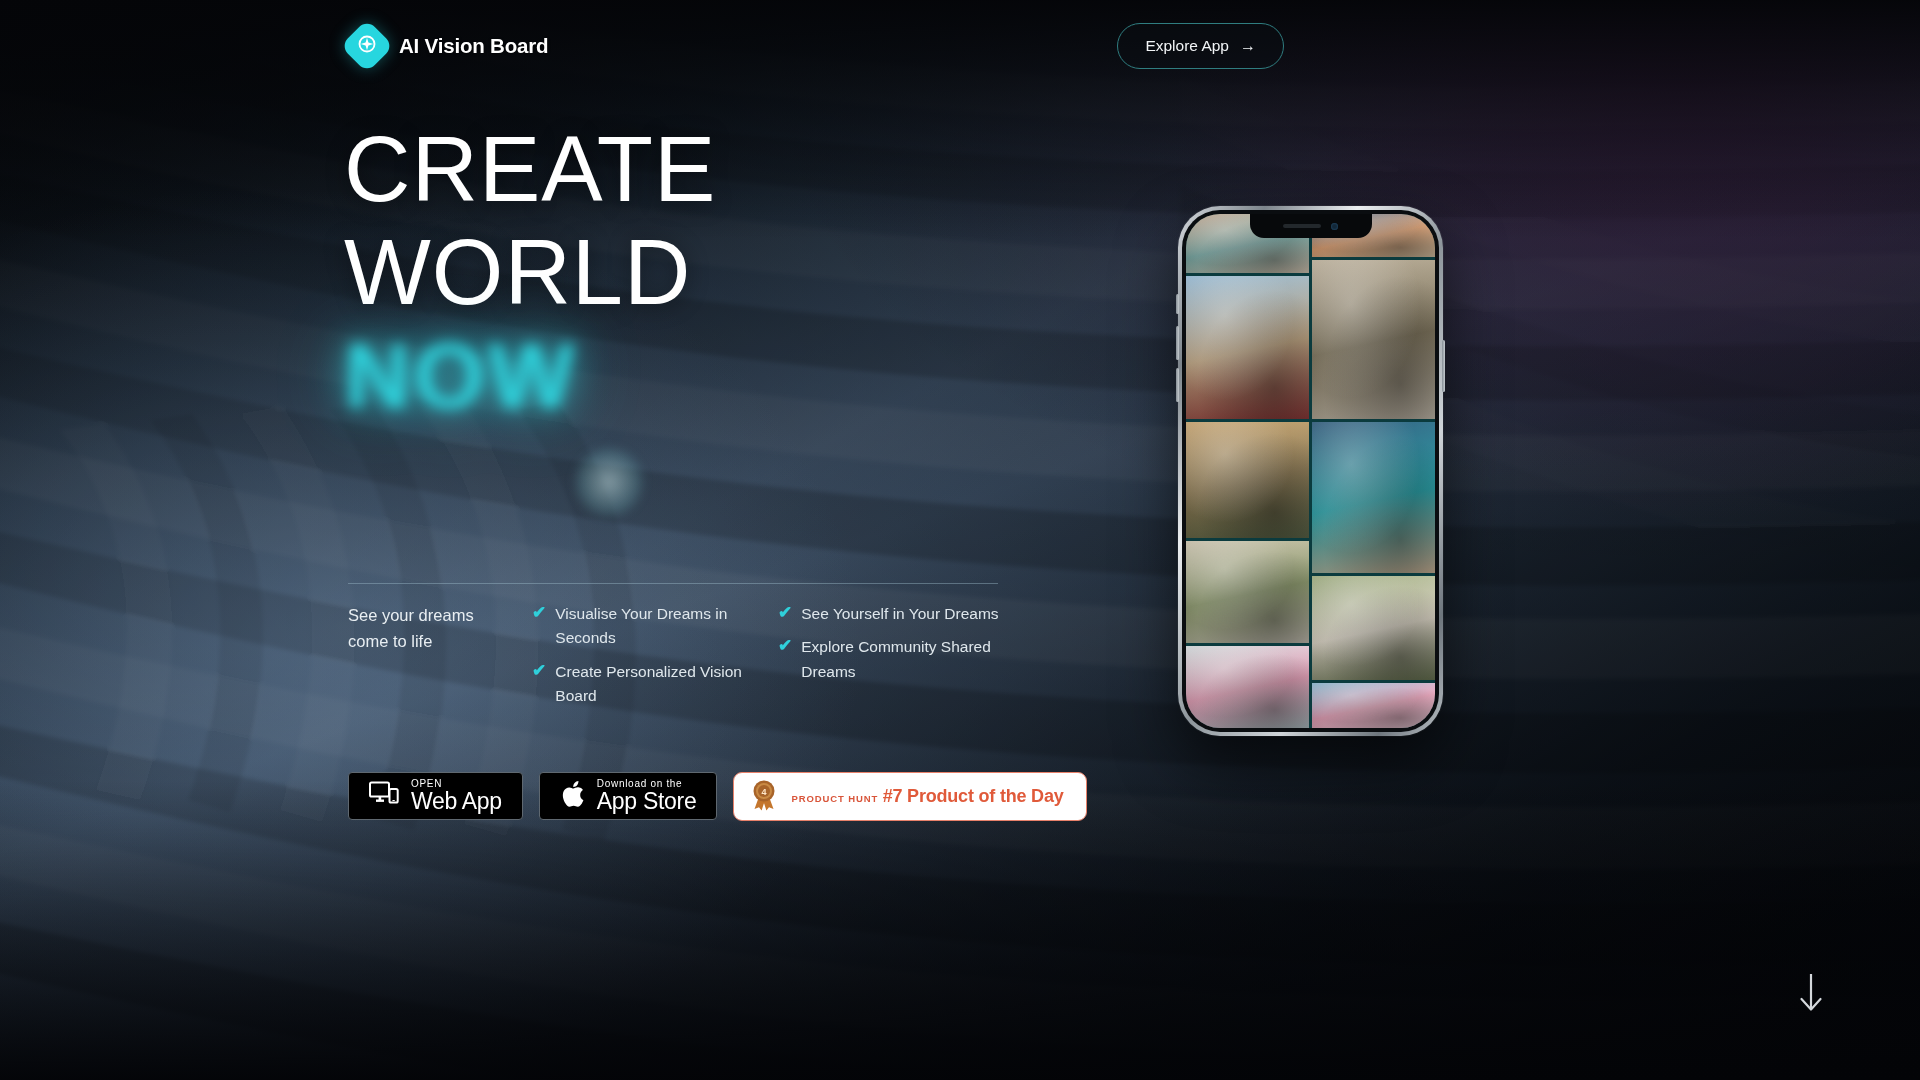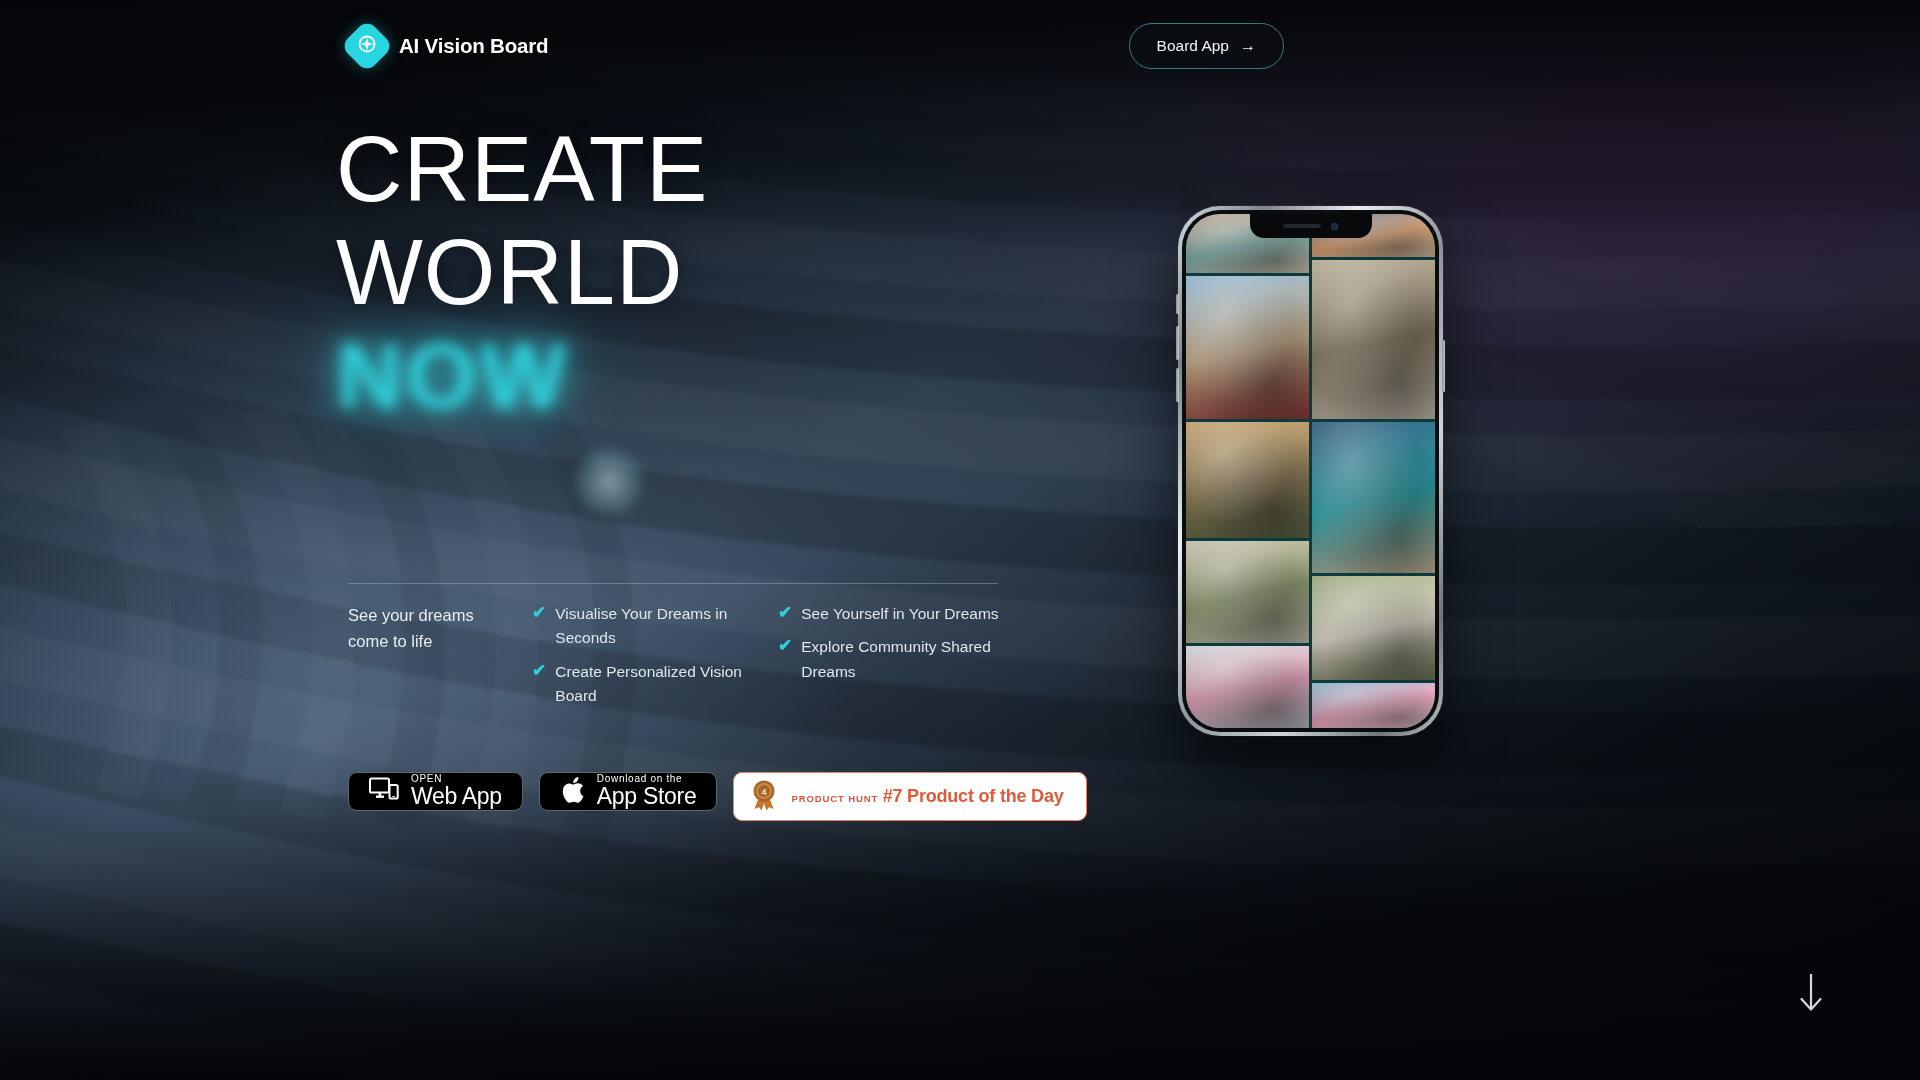--- a/index.html
+++ b/index.html
@@ -56,21 +56,21 @@
   .launch-btn {
     display:flex; align-items:center; gap:11px;
     padding:13px 27px; border:1px solid #2f7d80; border-radius:30px;
     background:rgba(10,14,20,0.42);
     color:#f2f5f7; font-size:15.5px; cursor:pointer;
     margin-right:576px;
   }
   .launch-btn .arrow { font-size:16px; line-height:1; }
 
   
-  #hero-left { position:absolute; left:336px; top:118px; width:700px; z-index:15; }
+  #hero-left { position:absolute; left:344px; top:118px; width:700px; z-index:15; }
   #headline {
     color:#ffffff; font-size:92px; line-height:1.12; font-weight:400;
     letter-spacing:1px; text-shadow:0 2px 22px rgba(0,0,0,0.45);
   }
   #headline-now {
     font-size:92px; font-weight:700; letter-spacing:3px; line-height:1.0;
     color:#2fd3dd; margin-top:6px;
     filter:blur(7px);
     text-shadow:0 0 34px rgba(47,211,221,0.85), 0 0 70px rgba(47,211,221,0.45);
     height:86px;
@@ -93,23 +93,23 @@
   .feat-col { width:236px; }
   .feat-item { display:flex; align-items:flex-start; gap:9px; margin-bottom:9px; }
   .feat-item .check {
     color:#2fd0db; font-size:17px; line-height:1.35; flex:0 0 auto; font-weight:bold;
   }
   .feat-item .feat-text { color:#dfe7ec; font-size:15.5px; line-height:1.58; }
 
   
   #badges { position:absolute; left:348px; top:772px; display:flex; gap:16px; z-index:15; }
   .badge-dark {
-    background:#000; border:1px solid #5f6870; border-radius:9px;
+    background:#000; border:1px solid #5f6870; border-radius:4px;
     display:flex; align-items:center; gap:12px; padding:9px 20px; cursor:pointer;
-    height:39px;
+    height:48px;
   }
   .badge-dark .bd-lines { display:flex; flex-direction:column; justify-content:center; }
   .badge-dark .bd-small { color:#fff; font-size:10px; letter-spacing:0.7px; line-height:1.1; }
   .badge-dark .bd-big { color:#fff; font-size:23px; line-height:1.12; font-weight:400; letter-spacing:-0.3px; }
   #badge-producthunt {
     background:#ffffff; border:1.5px solid #e8816a; border-radius:9px;
     display:flex; align-items:center; gap:12px; padding:8px 22px 8px 15px; cursor:pointer;
     height:49px;
   }
   #badge-producthunt .ph-small { color:#d9553a; font-size:9.5px; font-weight:bold; letter-spacing:0.9px; }
@@ -237,21 +237,21 @@
         <svg width="20" height="20" viewBox="0 0 24 24">
           <circle cx="12" cy="12" r="9" fill="none" stroke="#ffffff" stroke-width="2.2"></circle>
           <path d="M12 4.4 L13.7 10.3 L19.6 12 L13.7 13.7 L12 19.6 L10.3 13.7 L4.4 12 L10.3 10.3 Z" fill="#ffffff"></path>
         </svg>
       </span>
     </span>
     <span class="brand-name">AI Vision Board</span>
   </div>
 
   <button class="launch-btn">
-    <span>Board App</span>
+    <span>Explore App</span>
     <span class="arrow">→</span>
   </button>
 </header>
 
 <div id="hero-left">
   <h1 id="headline">
     <div>CREATE</div>
     <div>WORLD</div>
   </h1>
   <div id="headline-now">NOW</div>

